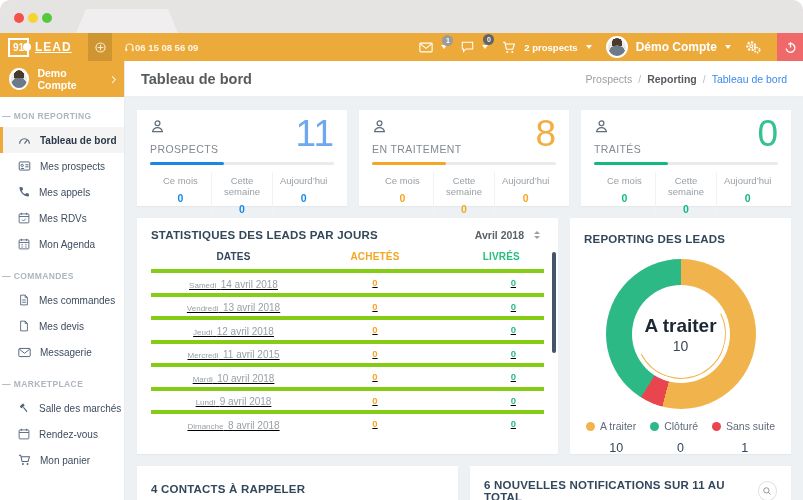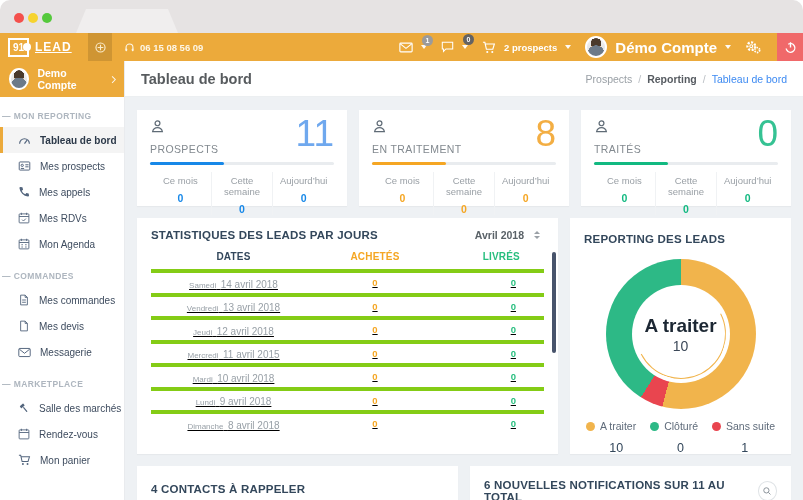--- a/index.html
+++ b/index.html
@@ -12,34 +12,34 @@
   .tl0{ left:14px; } .tl1{ left:28px; } .tl2{ left:42px; }
   .chrome-tab { position:absolute; left:76px; bottom:0; width:102px; height:24px; background:#f0eeee; clip-path:polygon(10px 0,92px 0,102px 24px,0 24px); border-radius:6px 6px 0 0; }
 
   
   .topbar { position:absolute; left:0; top:33px; width:803px; height:28px; background:var(--orange,#ecaa3b); display:flex; align-items:stretch; color:#fff; }
   .brand { width:88px; display:flex; align-items:center; padding-left:8px; gap:6px; }
   .logo-box { position:relative; width:21px; height:19px; border:2px solid #fff; display:flex; align-items:center; justify-content:center; font-size:10px; font-weight:700; color:#fff; }
   .logo-dot { position:absolute; right:-4px; top:50%; transform:translateY(-50%); width:8px; height:8px; background:#fff; border-radius:50%; }
   .logo-text { font-size:12px; font-weight:700; letter-spacing:1px; text-decoration:underline; }
   .toggle-box { width:24px; background:rgba(0,0,0,.12); display:flex; align-items:center; justify-content:center; cursor:pointer; }
-  .phone-wrap { display:flex; align-items:center; gap:5px; padding-left:12px; font-size:9.5px; font-weight:700; color:#fdf6e7; }
+  .phone-wrap { display:flex; align-items:center; padding-left:12px; font-size:9.5px; font-weight:700; color:#fdf6e7; }
   .top-spacer { flex:1; }
   .top-right { display:flex; align-items:center; gap:14px; padding-right:0; }
   .ico-group { position:relative; display:flex; align-items:center; gap:8px; cursor:pointer; }
   .badge { position:absolute; top:-7px; right:-6px; min-width:11px; height:11px; border-radius:50%; font-size:7px; font-weight:700; color:#fff; display:flex; align-items:center; justify-content:center; }
   .badge-mail { background:#9b9b9b; } .badge-chat { background:#636363; }
   .caret { width:0; height:0; border-left:3.5px solid transparent; border-right:3.5px solid transparent; border-top:4px solid rgba(255,255,255,.95); }
   .cart-label { font-size:9.5px; font-weight:700; color:#fff; }
   .top-avatar { width:22px; height:22px; border-radius:50%; border:2px solid #fff; background:
       radial-gradient(circle at 50% 88%, #6c7a89 0 46%, transparent 47%),
       radial-gradient(circle at 50% 30%, #4a3a2c 0 34%, transparent 35%),
       radial-gradient(circle at 50% 45%, #e8c49c 0 36%, transparent 37%),
       linear-gradient(#f4f4f4,#dcdcdc); }
-  .user-name { font-size:15px; font-weight:700; }
+  .user-name { font-size:12px; font-weight:700; }
   .power-btn { width:26px; align-self:stretch; background:var(--red,#f0696a); display:flex; align-items:center; justify-content:center; cursor:pointer; margin-left:2px; }
 
   
   .sidebar { position:absolute; left:0; top:61px; width:125px; height:439px; background:#fff; border-right:1px solid #e9ebee; }
   .side-user { height:36px; background:var(--orange,#ecaa3b); display:flex; align-items:center; gap:8px; padding:0 9px; color:#fff; font-size:10.5px; font-weight:700; cursor:pointer; }
   .side-avatar { width:22px; height:22px; border-radius:50%; border:2px solid #fff; background:
       radial-gradient(circle at 50% 88%, #6c7a89 0 46%, transparent 47%),
       radial-gradient(circle at 50% 30%, #4a3a2c 0 34%, transparent 35%),
       radial-gradient(circle at 50% 45%, #e8c49c 0 36%, transparent 37%),
       linear-gradient(#f4f4f4,#dcdcdc); }

